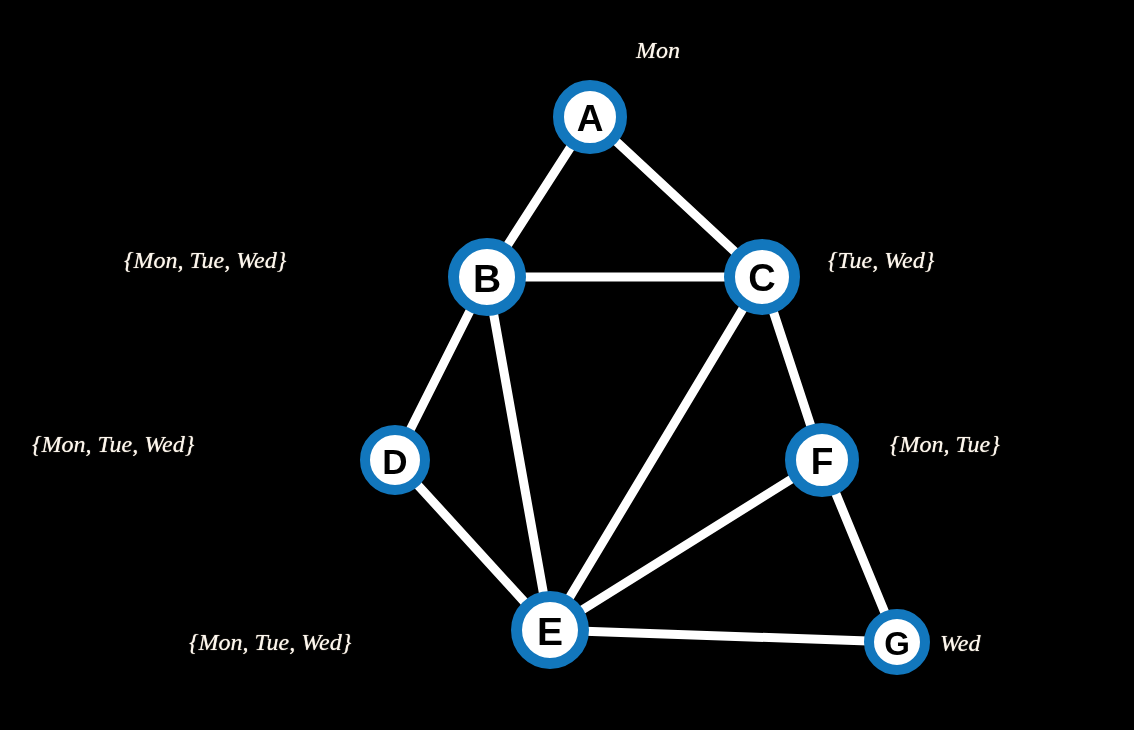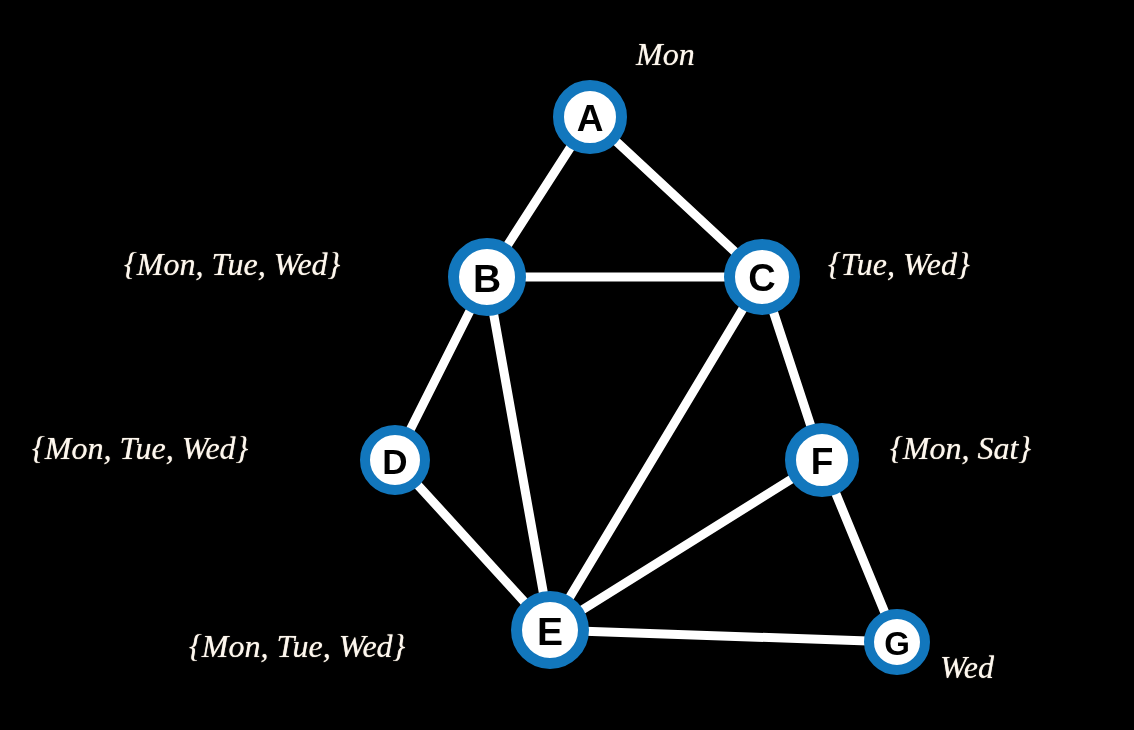--- a/index.html
+++ b/index.html
@@ -37,21 +37,21 @@
     font-weight: bold;
     text-anchor: middle;
     dominant-baseline: central;
     user-select: none;
   }
   .domain-label {
     position: absolute;
     color: #fdf7ef;
     font-family: "Liberation Serif", "DejaVu Serif", serif;
     font-style: italic;
-    font-size: 32px;
+    font-size: 24px;
     white-space: nowrap;
     line-height: 1;
     text-shadow: 0 0 1px rgba(255,240,215,0.85);
   }
 </style>
 </head>
 <body>
 
 <div id="stage">
 
@@ -99,18 +99,18 @@
           <text class="node-letter" x="897" y="643" fill="#000000" font-size="33">G</text>
         </g>
       </g>
   </svg>
 
   <div id="labels-layer">
       <div class="domain-label" style="left: 636px; top: 38px; color: rgb(253, 247, 239);">Mon</div>
       <div class="domain-label" style="left: 124px; top: 248px; color: rgb(253, 247, 239);">{Mon, Tue, Wed}</div>
       <div class="domain-label" style="left: 828px; top: 248px; color: rgb(253, 247, 239); text-align: center;">{Tue, Wed}</div>
       <div class="domain-label" style="left: 32px; top: 432px; color: rgb(253, 247, 239);">{Mon, Tue, Wed}</div>
-      <div class="domain-label" style="left: 890px; top: 432px; color: rgb(253, 247, 239);">{Mon, Sat}</div>
+      <div class="domain-label" style="left: 890px; top: 432px; color: rgb(253, 247, 239);">{Mon, Tue}</div>
       <div class="domain-label" style="left: 189px; top: 630px; color: rgb(253, 247, 239);">{Mon, Tue, Wed}</div>
-      <div class="domain-label" style="left: 940px; top: 651px; color: rgb(253, 247, 239);">Wed</div>
+      <div class="domain-label" style="left: 940px; top: 631px; color: rgb(253, 247, 239);">Wed</div>
     </div>
 
 </div>
 
 </body></html>

